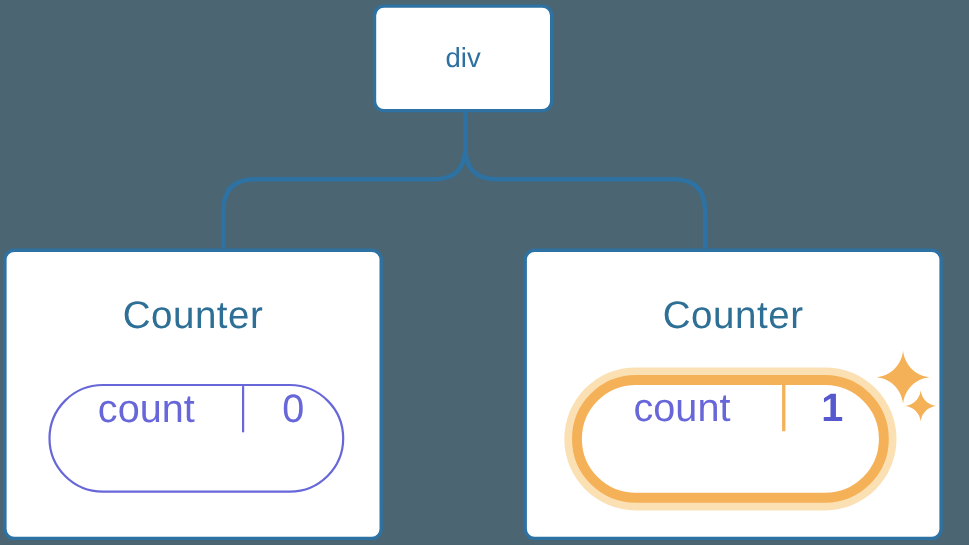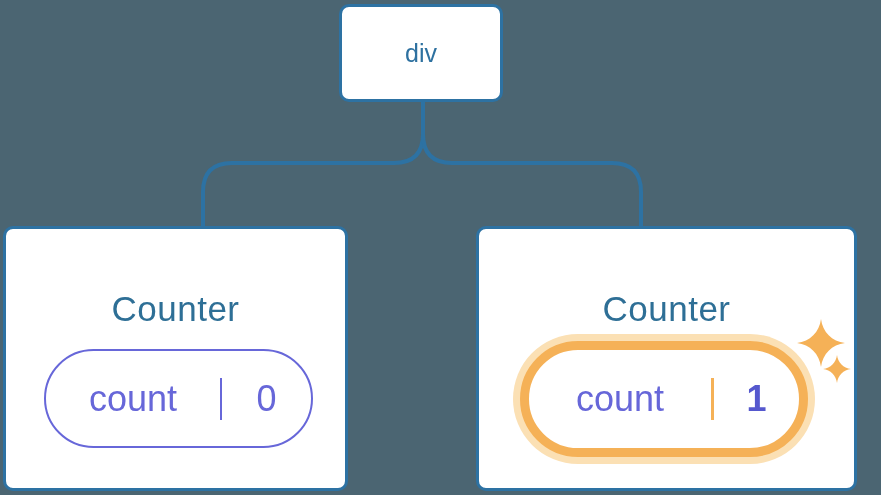--- a/index.html
+++ b/index.html
@@ -36,35 +36,35 @@
   .card{
     position:absolute;top:226px;height:265px;
     box-sizing:border-box;
     background:#ffffff;
     border:3px solid #2D72A3;
     border-radius:10px;
   }
   .card.left{left:3px;width:345px;}
   .card.right{left:476px;width:381px;}
   .card-title{
-    margin-top:60px;
+    margin-top:38px;
     text-align:center;
     font-size:35px;font-weight:500;
     color:#2E6F96;
     letter-spacing:.5px;
   }
   
   .state-pill{
     position:absolute;left:38px;top:120px;
     box-sizing:border-box;
     width:269px;height:99px;
     background:#ffffff;
     border:2px solid #6767D9;
     border-radius:52px;
-    display:flex;align-items:center;
+    display:flex;align-items:flex-start;
     overflow:hidden;
   }
   .state-pill .pill-key{
     width:174px;
     border-right:2px solid #6767D9;
     display:flex;align-items:center;justify-content:center;
     font-size:36px;color:#6767D9;
   }
   .state-pill .pill-value{
     flex:1;

